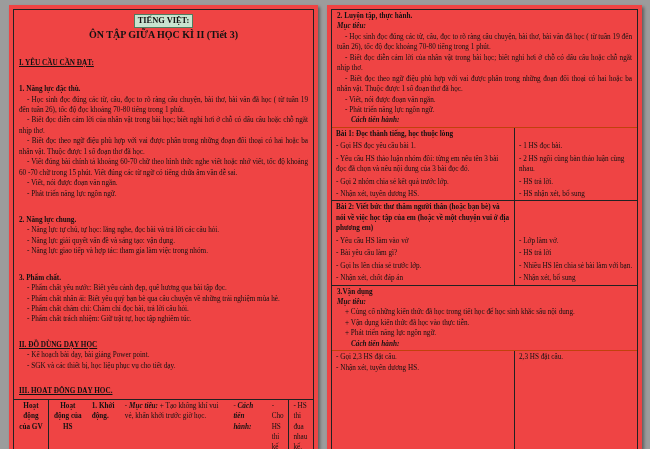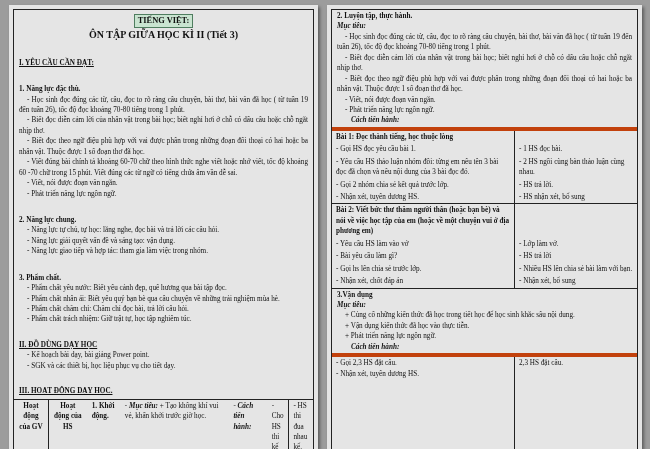--- a/index.html
+++ b/index.html
@@ -1,39 +1,39 @@
 <!DOCTYPE html>
 <html><head>
 <meta charset="utf-8">
 <style>
   html,body{margin:0;padding:0;width:650px;height:449px;overflow:hidden;
     background:#9c9c9c;font-family:"Liberation Serif","DejaVu Serif",serif;color:#111;}
   *{box-sizing:border-box;}
-  .page{position:absolute;top:5px;height:444px;background:#e5e5e5;
+  .page{position:absolute;top:5px;height:444px;background:#ef4444;
     box-shadow:2px 2px 3px rgba(0,0,0,.4);overflow:hidden;}
   #left-page{left:9px;width:309px;}
   #right-page{left:327px;width:315px;}
   .content{position:absolute;top:4px;left:4px;right:4px;bottom:-2px;
     border:1px solid #222;font-size:7.2px;line-height:1.45;
     display:flex;flex-direction:column;}
   .txt{padding:1px 5px;}
   p{margin:0;}
   .para{text-indent:8px;text-align:justify;}
   .h1{font-weight:700;text-decoration:underline;margin-top:15px;}
   .h2{font-weight:700;margin-top:16px;}
   .b{font-weight:700;}
   .bi{font-weight:700;font-style:italic;}
   .ind{padding-left:14px;}
   .title-row{text-align:center;margin-top:3px;}
   .title-hl{display:inline-block;font-weight:700;font-size:8.4px;
     background:#c9e4d0;border:1px solid #4f7d5f;padding:0 3px;}
   .subtitle{text-align:center;font-weight:700;font-size:10px;margin-bottom:1px;}
   .tbl{border-top:1px solid #222;flex:1;display:flex;flex-direction:row;margin-top:1px;}
   .trow{display:flex;align-items:stretch;}
-  .bb{border-bottom:4px solid #c2410c;}
+  .bb{border-bottom:1px solid #c2410c;}
   .bt{border-top:1px solid #222;}
   .full{display:block;padding:1px 5px;}
   .sec{padding:1px 5px;}
   .thead{font-weight:700;text-align:center;}
   .thead .cgv,.thead .chs{padding:2px 3px;}
   .lt .cgv{width:48%;border-right:1px solid #222;padding:1px 4px;}
   .lt .chs{width:52%;padding:1px 4px;}
   .rt .cgv{width:60%;border-right:1px solid #222;padding:1px 4px;}
   .rt .chs{width:40%;padding:1px 4px;}
   .rt .trow:last-child{flex:1;}

